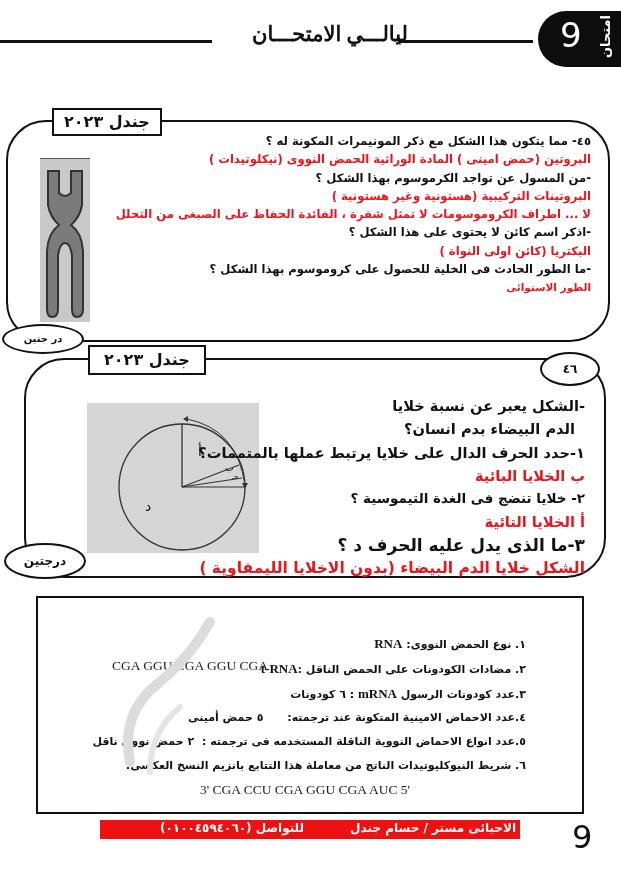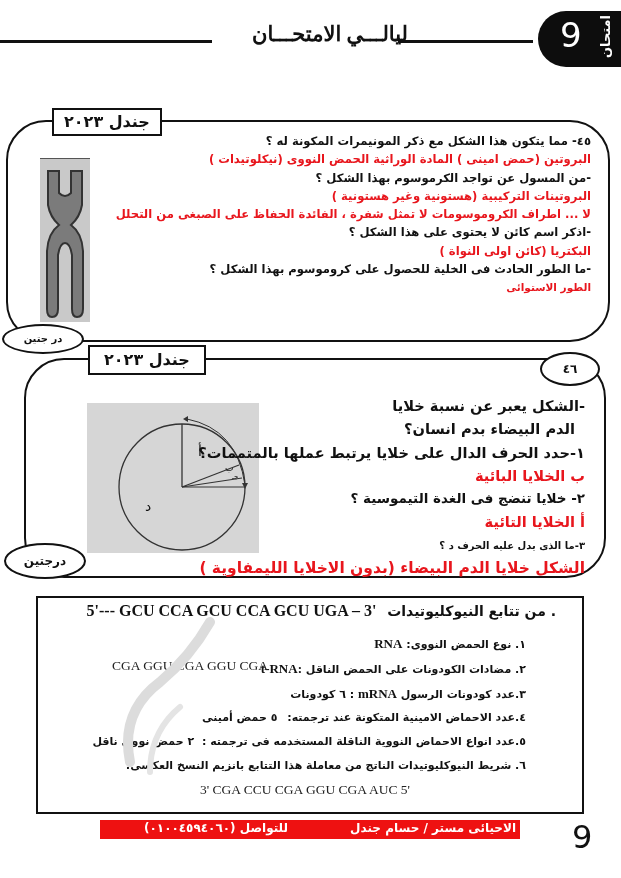--- a/index.html
+++ b/index.html
@@ -103,59 +103,55 @@
   <span style="position:absolute;left:145px;top:70px;font-size:7px;">جـ</span>
   <span style="position:absolute;left:58px;top:95px;font-size:14px;">د</span>
 </div>
 <div class="lines lines2">
   <div class="q">-الشكل يعبر عن نسبة خلايا</div>
   <div class="q" style="margin-right:10px;">الدم البيضاء بدم انسان؟</div>
   <div class="q">١-حدد الحرف الدال على خلايا يرتبط عملها بالمتممات؟</div>
   <div class="a">ب الخلايا البائية</div>
   <div class="q" style="font-size:13.5px;">٢- خلايا تنضج فى الغدة التيموسية ؟</div>
   <div class="a">أ الخلايا التائية</div>
-  <div class="q" style="font-size:10px;">٣-ما الذى يدل عليه الحرف د ؟</div>
+  <div class="q" style="font-size:17px;">٣-ما الذى يدل عليه الحرف د ؟</div>
   <div class="a big">الشكل خلايا الدم البيضاء (بدون الاخلايا الليمفاوية )</div>
 </div>
 <div class="oval oval-marks2">درجتين</div>
 
 <div class="nbox">
-  <div class="row row-top" style="right:26px;">
-    <span>. من تتابع النيوكليوتيدات</span>
-    <span class="seq" style="direction:ltr;display:inline-block;margin-right:6px;unicode-bidi:isolate;">5'--- GCU  CCA  GCU  CCA  GCU UGA – 3'</span>
-  </div>
   <div class="row" style="top:38px;right:56px;">
     <span>١. نوع الحمض النووى:</span>
     <span class="latin">RNA</span>
   </div>
   <div class="row" style="top:63px;right:56px;">
     <span>٢. مضادات الكودونات على الحمض الناقل</span>
     <span class="latin" style="unicode-bidi:isolate;direction:ltr;display:inline-block;">t-RNA:</span>
   </div>
   <div class="plain-seq" style="left:74px;top:60px;">CGA  GGU  CGA  GGU  CGA</div>
   <div class="row" style="top:88px;right:56px;">
     <span>٣.عدد كودونات الرسول</span>
     <span class="latin">mRNA</span>
     <span>: ٦ كودونات</span>
   </div>
   <div class="row" style="top:113px;right:56px;">
     <span>٤.عدد الاحماض الامينية المتكونة عند ترجمته:</span>
-    <span style="margin-right:6px;">٥ حمض أمينى</span>
+    <span style="margin-right:20px;">٥ حمض أمينى</span>
   </div>
   <div class="row" style="top:137px;right:56px;">
     <span>٥.عدد انواع الاحماض النووية الناقلة المستخدمه فى ترجمته :</span>
     <span style="margin-right:4px;">٢ حمض نووى ناقل</span>
   </div>
   <div class="row" style="top:161px;right:56px;">
     <span>٦. شريط النيوكليوتيدات الناتج من معاملة هذا التتابع بانزيم النسخ العكسى:</span>
   </div>
   <div class="plain-seq" style="left:162px;top:184px;">3' CGA  CCU  CGA  GGU  CGA  AUC 5'</div>
 </div>
 <svg class="watermark" viewBox="0 0 120 170">
   <path d="M20 150 Q10 100 50 70 Q80 45 100 10" fill="none" stroke="#dcdcdc" stroke-width="10" stroke-linecap="round"></path>
   <path d="M40 160 Q40 120 70 95" fill="none" stroke="#e4e4e4" stroke-width="6" stroke-linecap="round"></path>
 </svg>
 
 <div class="footer-bar">
   <span style="right:4px;">الاحيائى مستر / حسام جندل</span>
-  <span style="right:232px;margin-left:20px;">للتواصل (٠١٠٠٤٥٩٤٠٦٠)</span>
+  <span style="right:216px;margin-left:20px;">للتواصل (٠١٠٠٤٥٩٤٠٦٠)</span>
 </div>
 <div class="page-num">9</div>
 
 </body></html>

